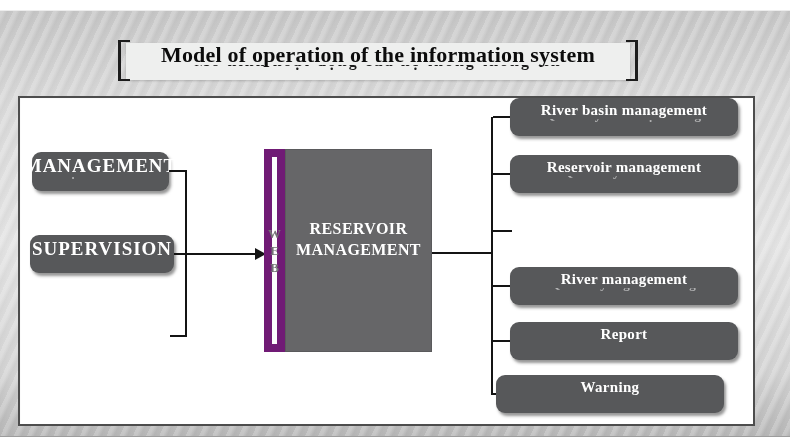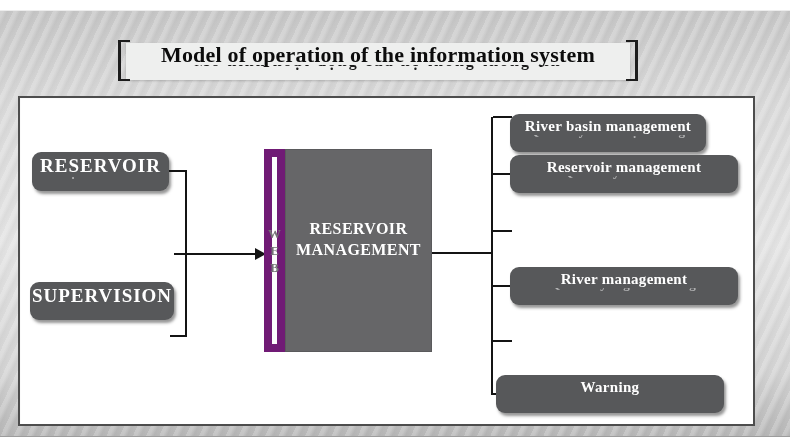--- a/index.html
+++ b/index.html
@@ -95,26 +95,26 @@
     <div class="bracket bracket-right"></div>
     <div class="title-text">Model of operation of the information system</div>
     <div class="title-sub">
       <span>Mô hình hoạt động của hệ thống thông tin</span>
     </div>
   </div>
 
   <div class="canvas">
 
     <div class="node left" style="left:12px; top:54px; width:137px; height:39px;">
-      <div class="node-label">RESERVOIR</div>
+      <div class="node-label">MANAGEMENT</div>
       <div class="node-sub">
           <span>VẬN HÀNH</span>
         </div>
     </div>
-    <div class="node left" style="left:10px; top:137px; width:144px; height:38px;margin-top:47px;">
+    <div class="node left" style="left:10px; top:137px; width:144px; height:38px;">
       <div class="node-label">SUPERVISION</div>
       <div class="node-sub">
           <span>GIÁM SÁT</span>
         </div>
     </div>
 
     <div class="h-line" style="left:149px; top:72px;  width:18px;"></div>
     <div class="h-line" style="left:150px; top:237px; width:17px;"></div>
     <div class="v-line" style="left:165px; top:72px;  height:167px;"></div>
     <div class="h-line" style="left:154px; top:155px; width:82px;"></div>
@@ -129,38 +129,44 @@
 
     <div class="h-line" style="left:412px; top:154px; width:60px;"></div>
     <div class="v-line" style="left:471px; top:19px; height:278px;"></div>
     <div class="h-line" style="left:473px; top:18px;  width:19px;"></div>
     <div class="h-line" style="left:473px; top:75px;  width:19px;"></div>
     <div class="h-line" style="left:473px; top:132px; width:19px;"></div>
     <div class="h-line" style="left:473px; top:187px; width:19px;"></div>
     <div class="h-line" style="left:473px; top:242px; width:19px;"></div>
     <div class="h-line" style="left:473px; top:295px; width:19px;"></div>
 
-    <div class="node right" style="left:490px; top:16px;   width:196px; height:38px;">
+    <div class="node right" style="left:490px; top:0px;   width:228px; height:38px;">
       <div class="node-label">River basin management</div>
       <div class="node-sub">
           <span>Quản lý lưu vực sông</span>
         </div>
     </div>
     <div class="node right" style="left:490px; top:57px;  width:228px; height:38px;">
       <div class="node-label">Reservoir management</div>
       <div class="node-sub">
           <span>Quản lý hồ chứa</span>
         </div>
     </div>
     <div class="node right" style="left:490px; top:169px; width:228px; height:38px;">
       <div class="node-label">River management</div>
       <div class="node-sub">
           <span>Quản lý người dùng</span>
         </div>
     </div>
+    <div class="node right" style="left:490px; top:224px; width:228px; height:38px;">
+      <div class="node-label">Report</div>
+      <div class="node-sub">
+          <span>Báo cáo</span>
+        </div>
+    </div>
     <div class="node right" style="left:476px; top:277px; width:228px; height:38px;">
       <div class="node-label">Warning</div>
       <div class="node-sub">
           <span>Cảnh báo</span>
         </div>
     </div>
 
   </div>
 </div>
 

